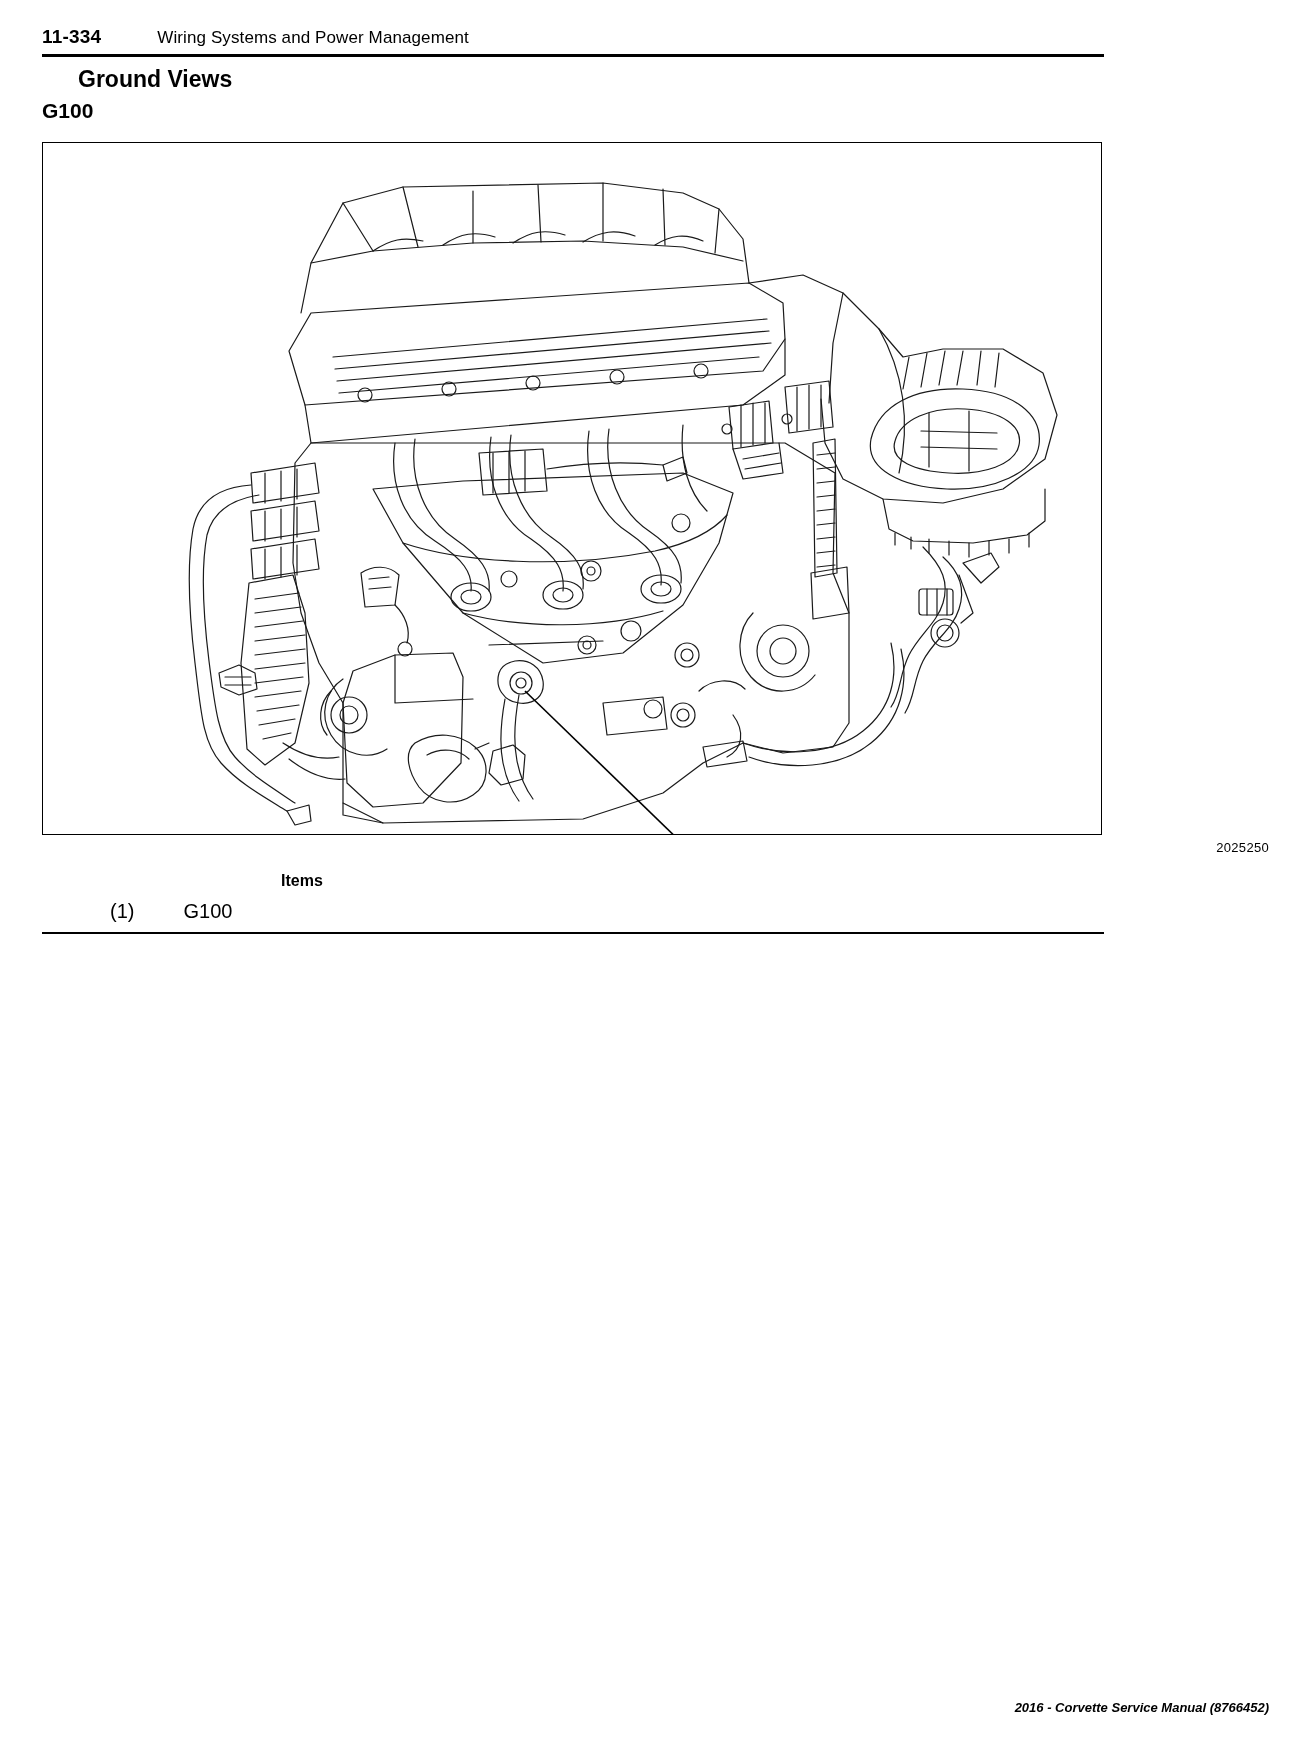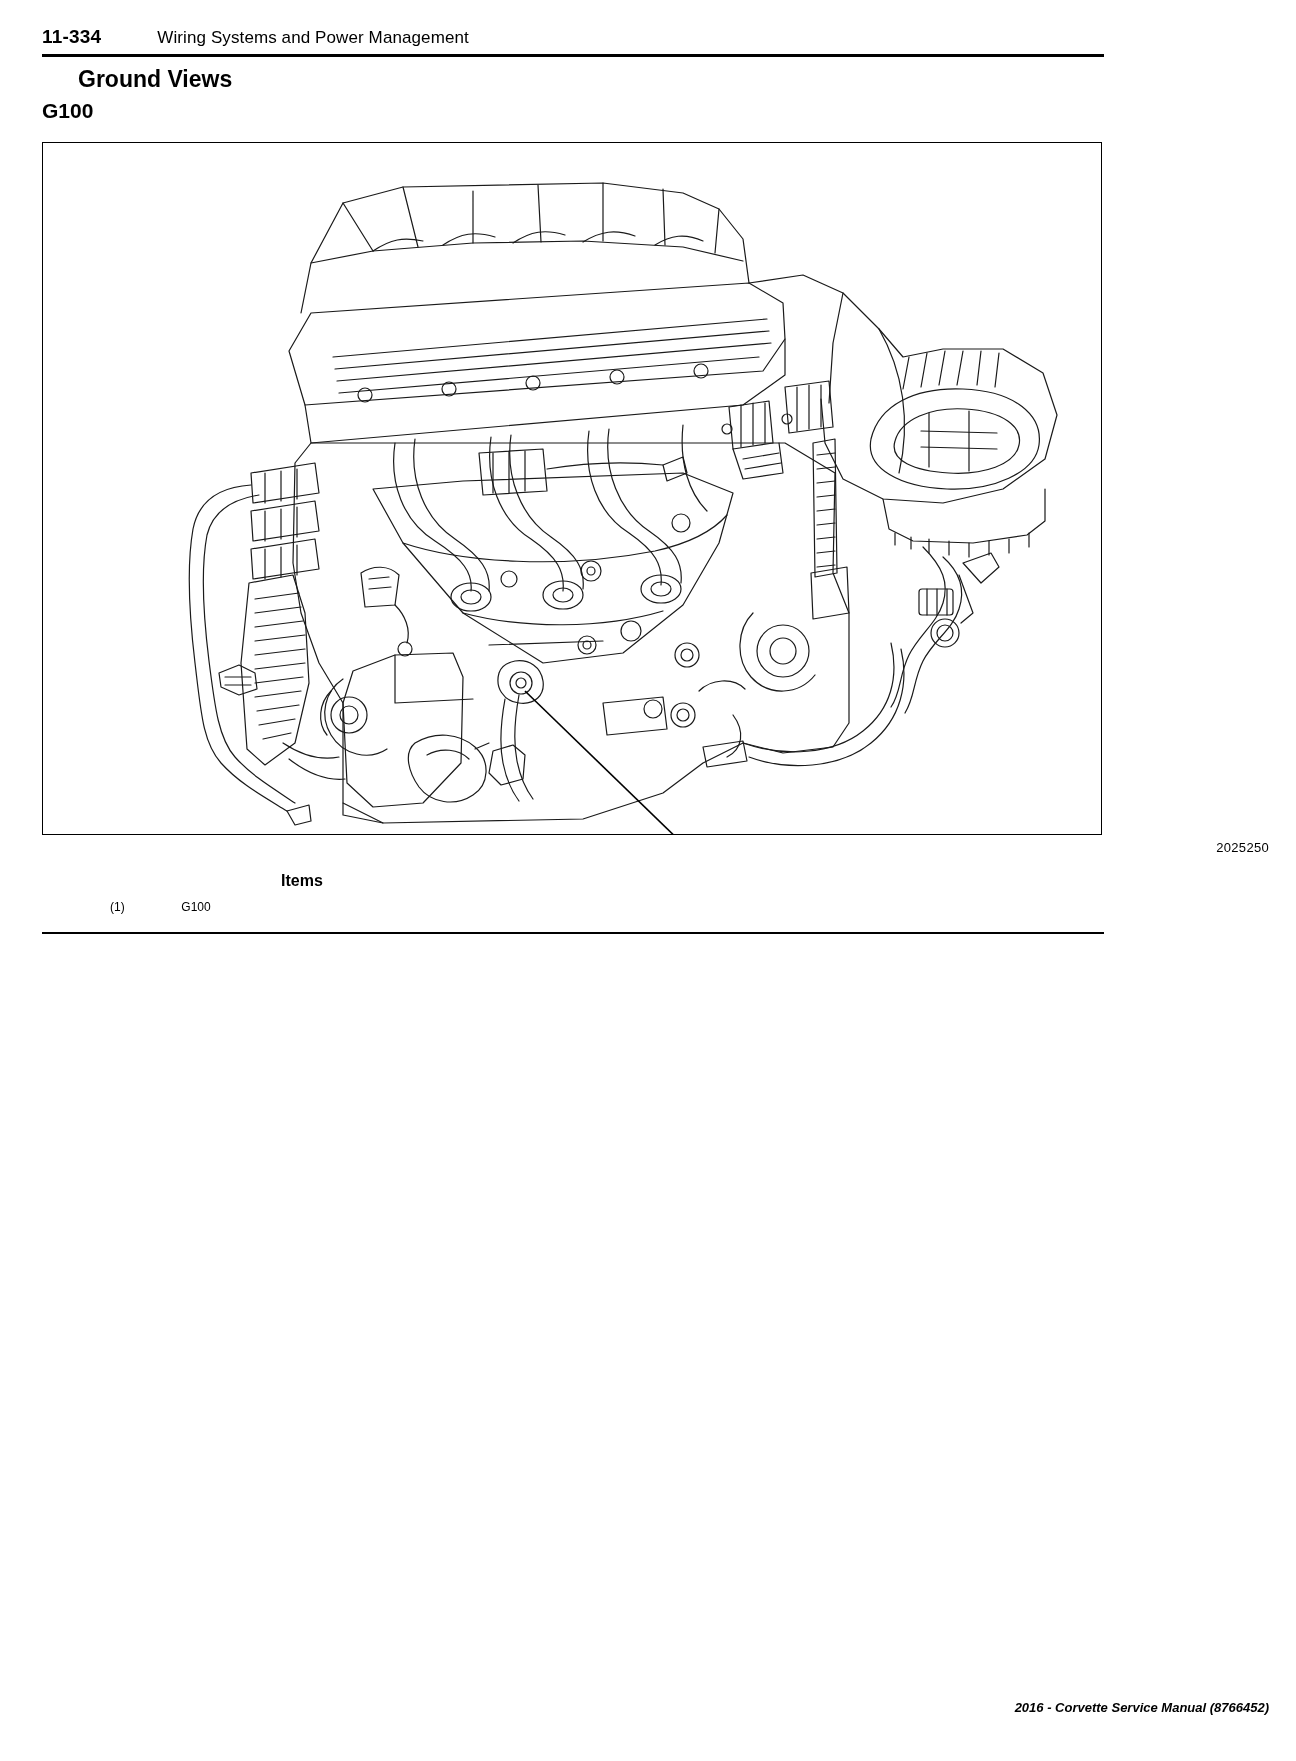--- a/index.html
+++ b/index.html
@@ -101,21 +101,21 @@
     top: 872px;
     font-size: 16px;
     font-weight: bold;
     margin-left: 13px;
   }
   .items-row {
     position: absolute;
     left: 110px;
     top: 900px;
     width: 500px;
-    font-size: 12px;
+    font-size: 20px;
   }
   .items-row .callout {
     display: inline-block;
     width: 68px;
   }
   .items-rule {
     position: absolute;
     left: 42px;
     top: 932px;
     width: 1062px;

